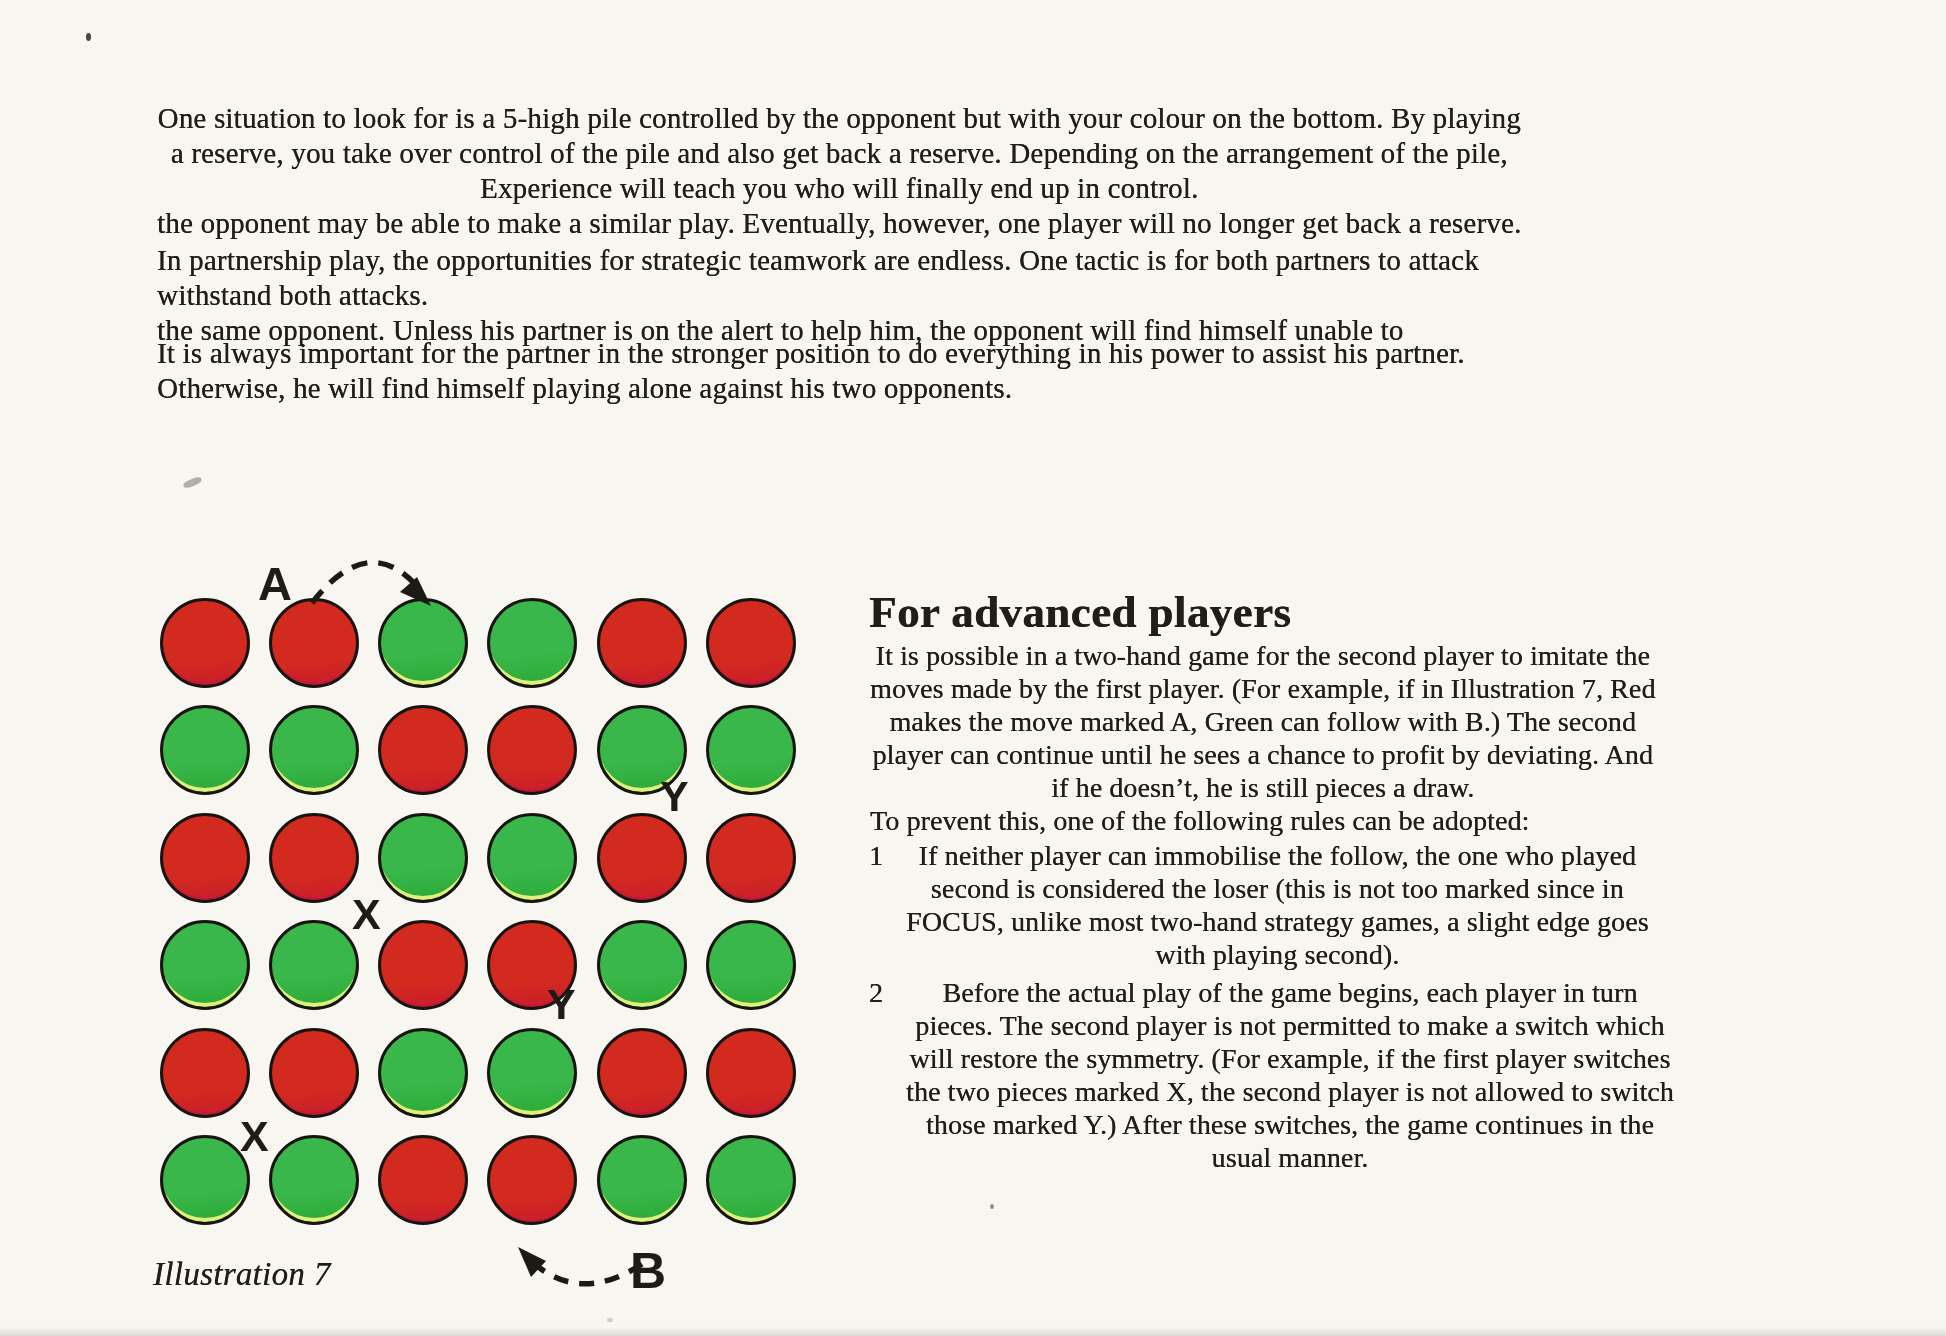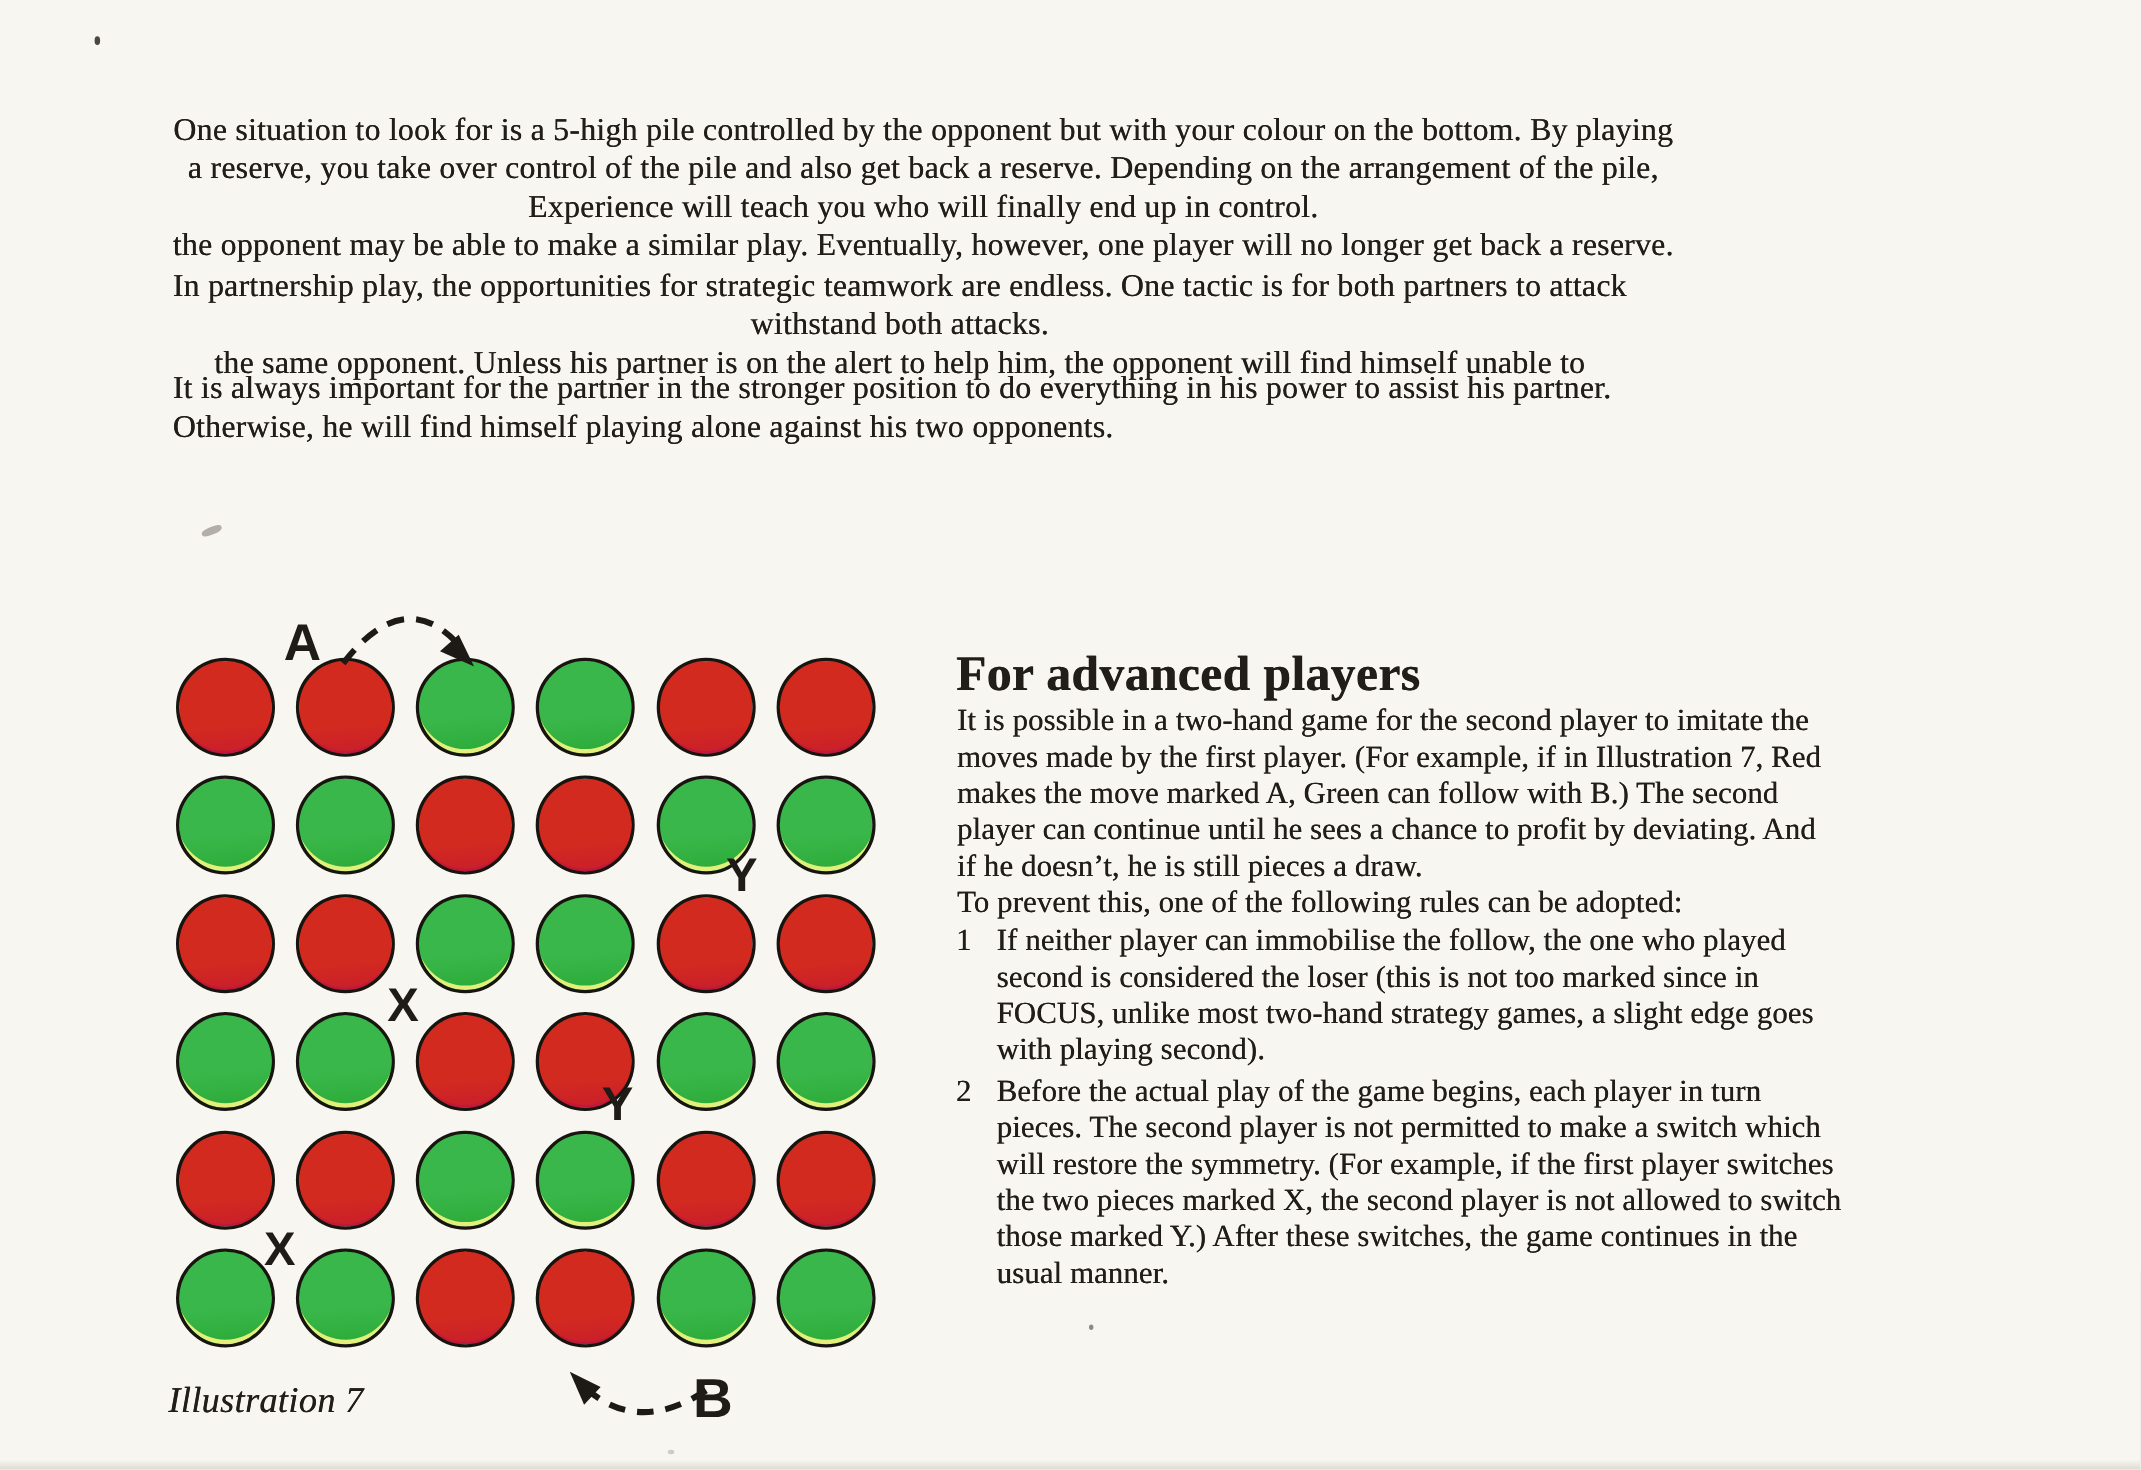--- a/index.html
+++ b/index.html
@@ -16,20 +16,21 @@
   }
   
   #adv-heading {
     position:absolute; left:869px; top:586px; margin:0;
     font-size:45px; font-weight:bold; letter-spacing:0.4px;
     text-shadow:0.5px 0 0 currentColor;
   }
   .adv .line, .rule .line, #prevent-line {
     font-size:28px; line-height:33px; letter-spacing:0.1px;
     text-shadow:0.25px 0 0 currentColor;
+    text-align:center;
   }
   #adv-intro { left:870px; top:639px; }
   #prevent-line { position:absolute; left:870px; top:804px; white-space:nowrap; }
   .rule { position:absolute; left:869px; display:flex; }
   .rule-num { width:37px; flex:0 0 37px; font-size:28px; line-height:33px;
               text-shadow:0.25px 0 0 currentColor; }
   
   .piece {
     position:absolute; width:90px; height:90px; box-sizing:border-box;
     border-radius:50%; border:3.5px solid #18140f;
@@ -62,21 +63,21 @@
 
 <div id="page">
 
   <section class="intro">
     <div class="para" id="p1" style="left:157px; top:101px;text-align:center;">
         <div class="line">One situation to look for is a 5-high pile controlled by the opponent but with your colour on the bottom. By playing</div>
         <div class="line">a reserve, you take over control of the pile and also get back a reserve. Depending on the arrangement of the pile,</div>
         <div class="line">Experience will teach you who will finally end up in control.</div>
         <div class="line">the opponent may be able to make a similar play. Eventually, however, one player will no longer get back a reserve.</div>
       </div>
-    <div class="para" id="p2" style="left:157px; top:243px;text-align:center;">
+    <div class="para" id="p2" style="left:157px; top:243px;">
         <div class="line">In partnership play, the opportunities for strategic teamwork are endless. One tactic is for both partners to attack</div>
         <div class="line">withstand both attacks.</div>
         <div class="line">the same opponent. Unless his partner is on the alert to help him, the opponent will find himself unable to</div>
       </div>
     <div class="para" id="p3" style="left:157px; top:336px;">
         <div class="line">It is always important for the partner in the stronger position to do everything in his power to assist his partner.</div>
         <div class="line">Otherwise, he will find himself playing alone against his two opponents.</div>
       </div>
   </section>
 

